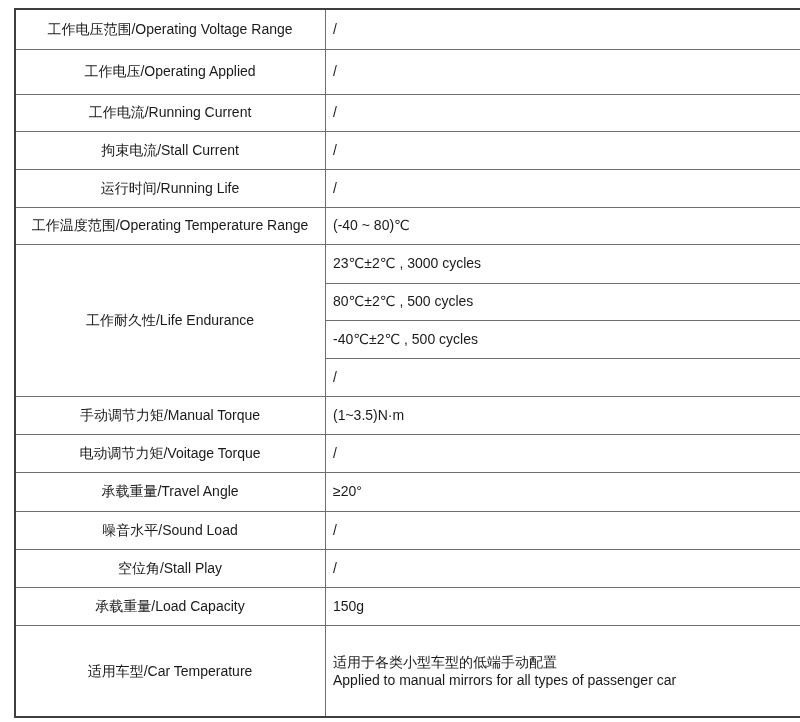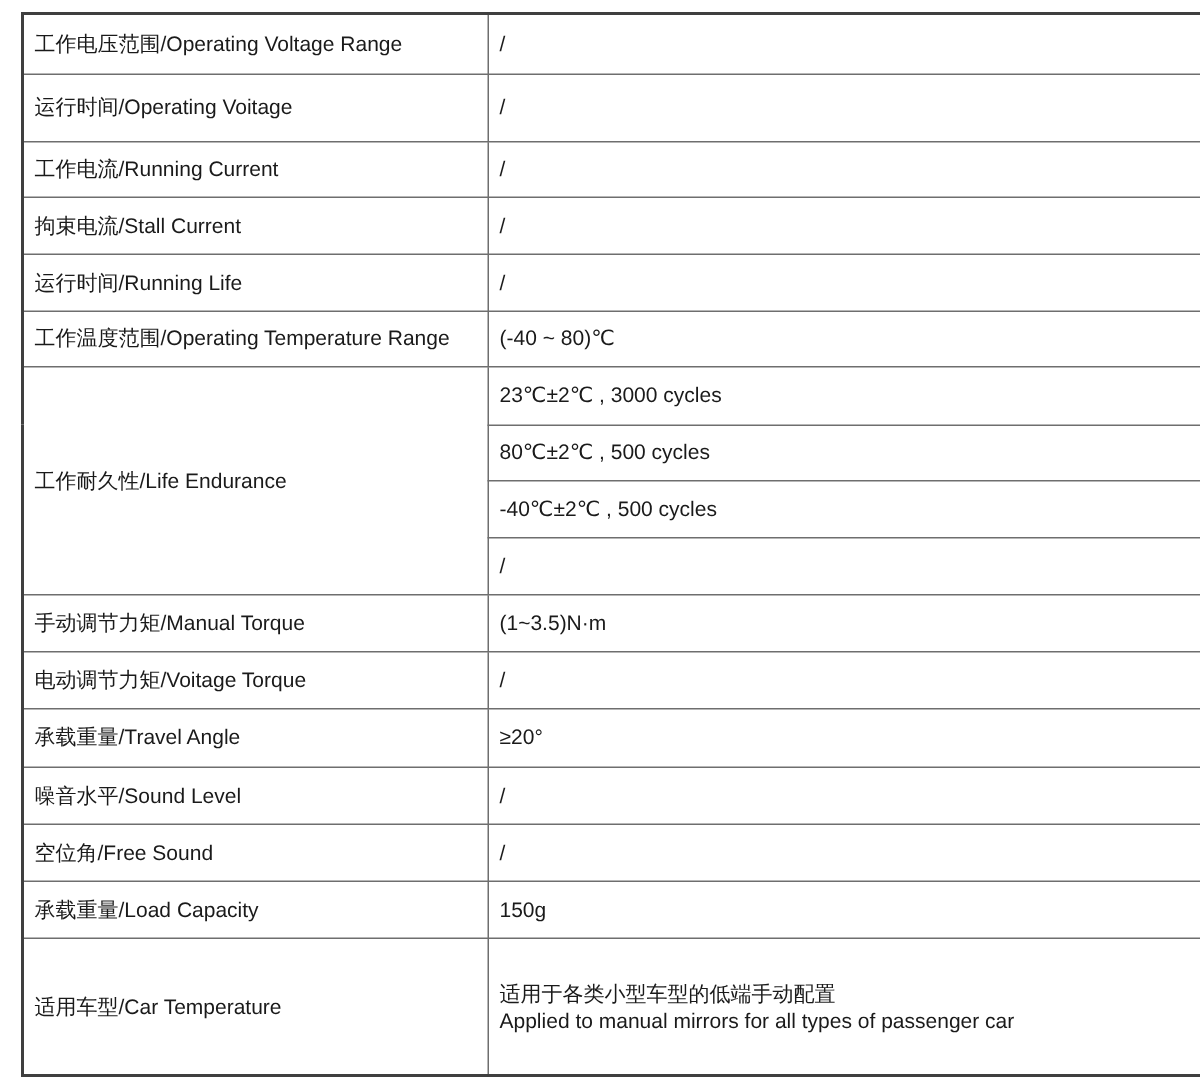--- a/index.html
+++ b/index.html
@@ -23,40 +23,40 @@
   }
   table.spec-table td {
     border: 1px solid #6e6e6e;
     font-size: 14px;
     line-height: 1.3;
     padding: 0 8px 0 7px;
     vertical-align: middle;
     overflow: hidden;
     white-space: nowrap;
   }
-  td.label-cell { width: 294px; }
+  td.label-cell { width: 294px; text-align: center; }
   td.value-cell { width: 465px; }
   td.value-top {
     vertical-align: top;
     padding-top: 7px;
     white-space: normal;
     line-height: 20px;
   }
 </style>
 </head>
 <body>
 
 <table class="spec-table">
   <tbody>
     <tr style="height:40px">
       <td class="label-cell">工作电压范围/Operating Voltage Range</td>
       <td class="value-cell">/</td>
     </tr>
     <tr style="height:45px">
-      <td class="label-cell">运行时间/Operating Voitage</td>
+      <td class="label-cell">工作电压/Operating Applied</td>
       <td class="value-cell">/</td>
     </tr>
     <tr style="height:37px">
       <td class="label-cell">工作电流/Running Current</td>
       <td class="value-cell">/</td>
     </tr>
     <tr style="height:38px">
       <td class="label-cell">拘束电流/Stall Current</td>
       <td class="value-cell">/</td>
     </tr>
@@ -87,25 +87,25 @@
     </tr>
     <tr style="height:38px">
       <td class="label-cell">电动调节力矩/Voitage Torque</td>
       <td class="value-cell">/</td>
     </tr>
     <tr style="height:39px">
       <td class="label-cell">承载重量/Travel Angle</td>
       <td class="value-cell">≥20°</td>
     </tr>
     <tr style="height:38px">
-      <td class="label-cell">噪音水平/Sound Level</td>
+      <td class="label-cell">噪音水平/Sound Load</td>
       <td class="value-cell">/</td>
     </tr>
     <tr style="height:38px">
-      <td class="label-cell">空位角/Free Sound</td>
+      <td class="label-cell">空位角/Stall Play</td>
       <td class="value-cell">/</td>
     </tr>
     <tr style="height:38px">
       <td class="label-cell">承载重量/Load Capacity</td>
       <td class="value-cell">150g</td>
     </tr>
     <tr style="height:92px">
       <td class="label-cell">适用车型/Car Temperature</td>
       <td class="value-cell value-top">
         <div>适用于各类小型车型的低端手动配置</div>

